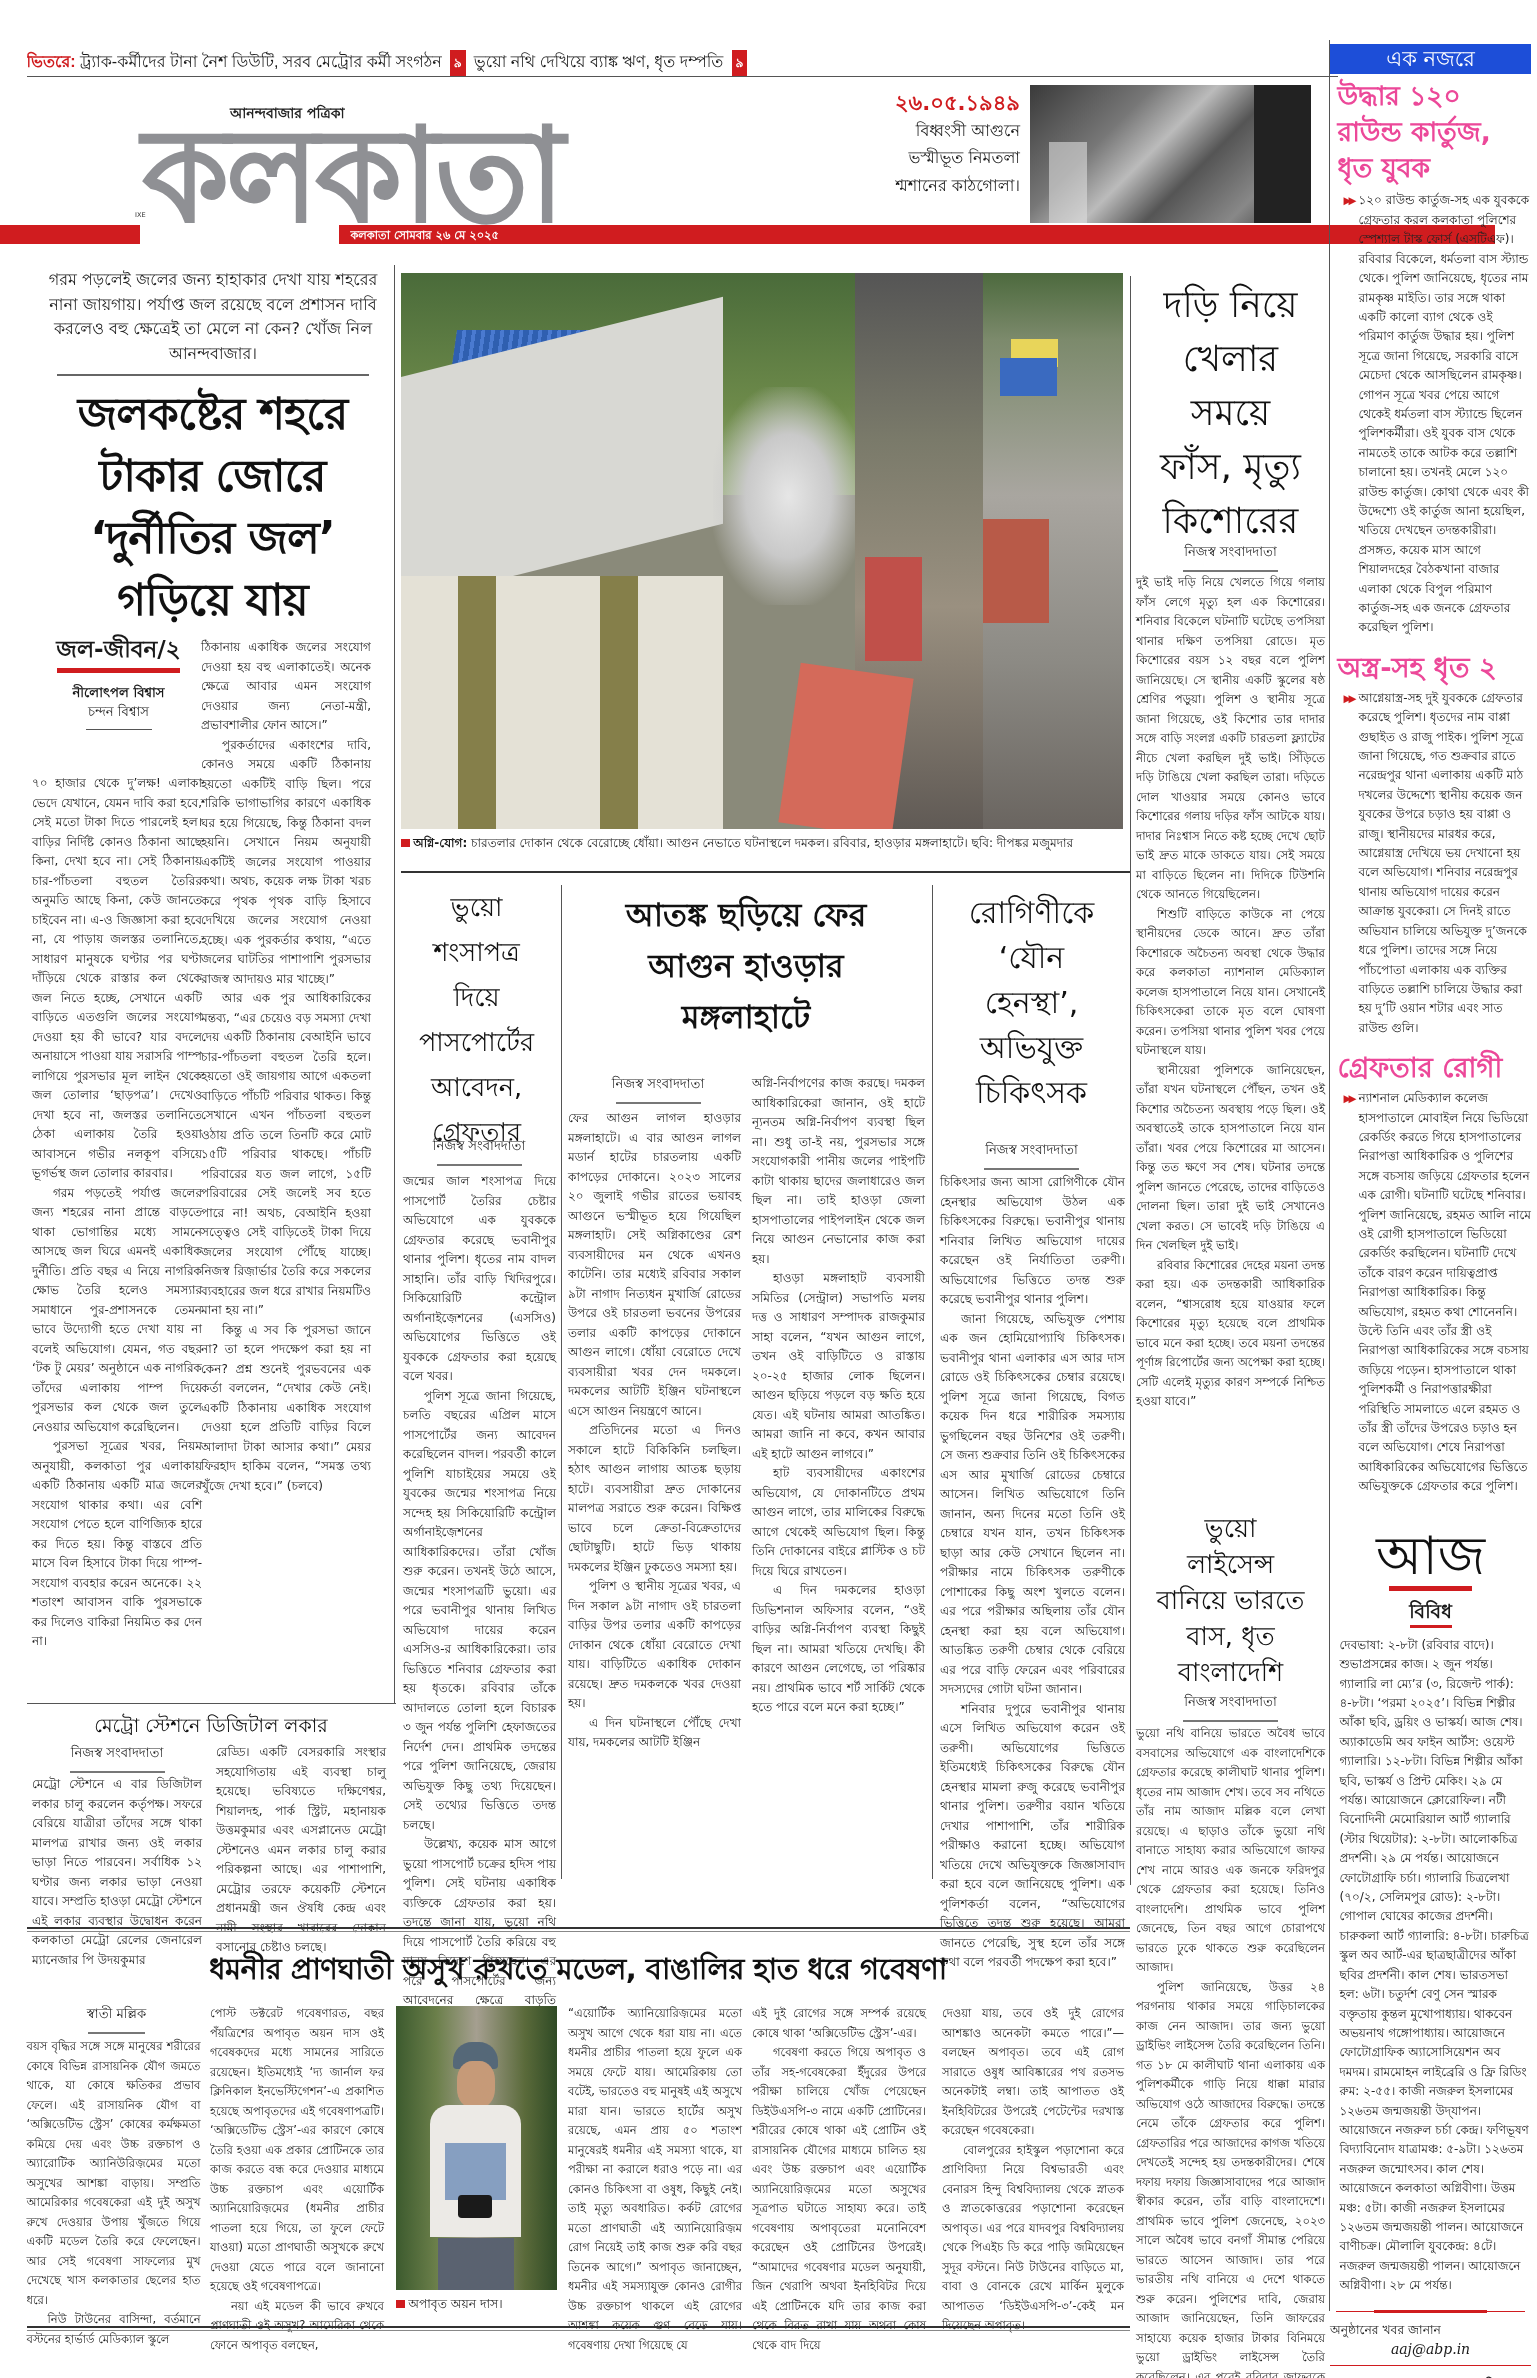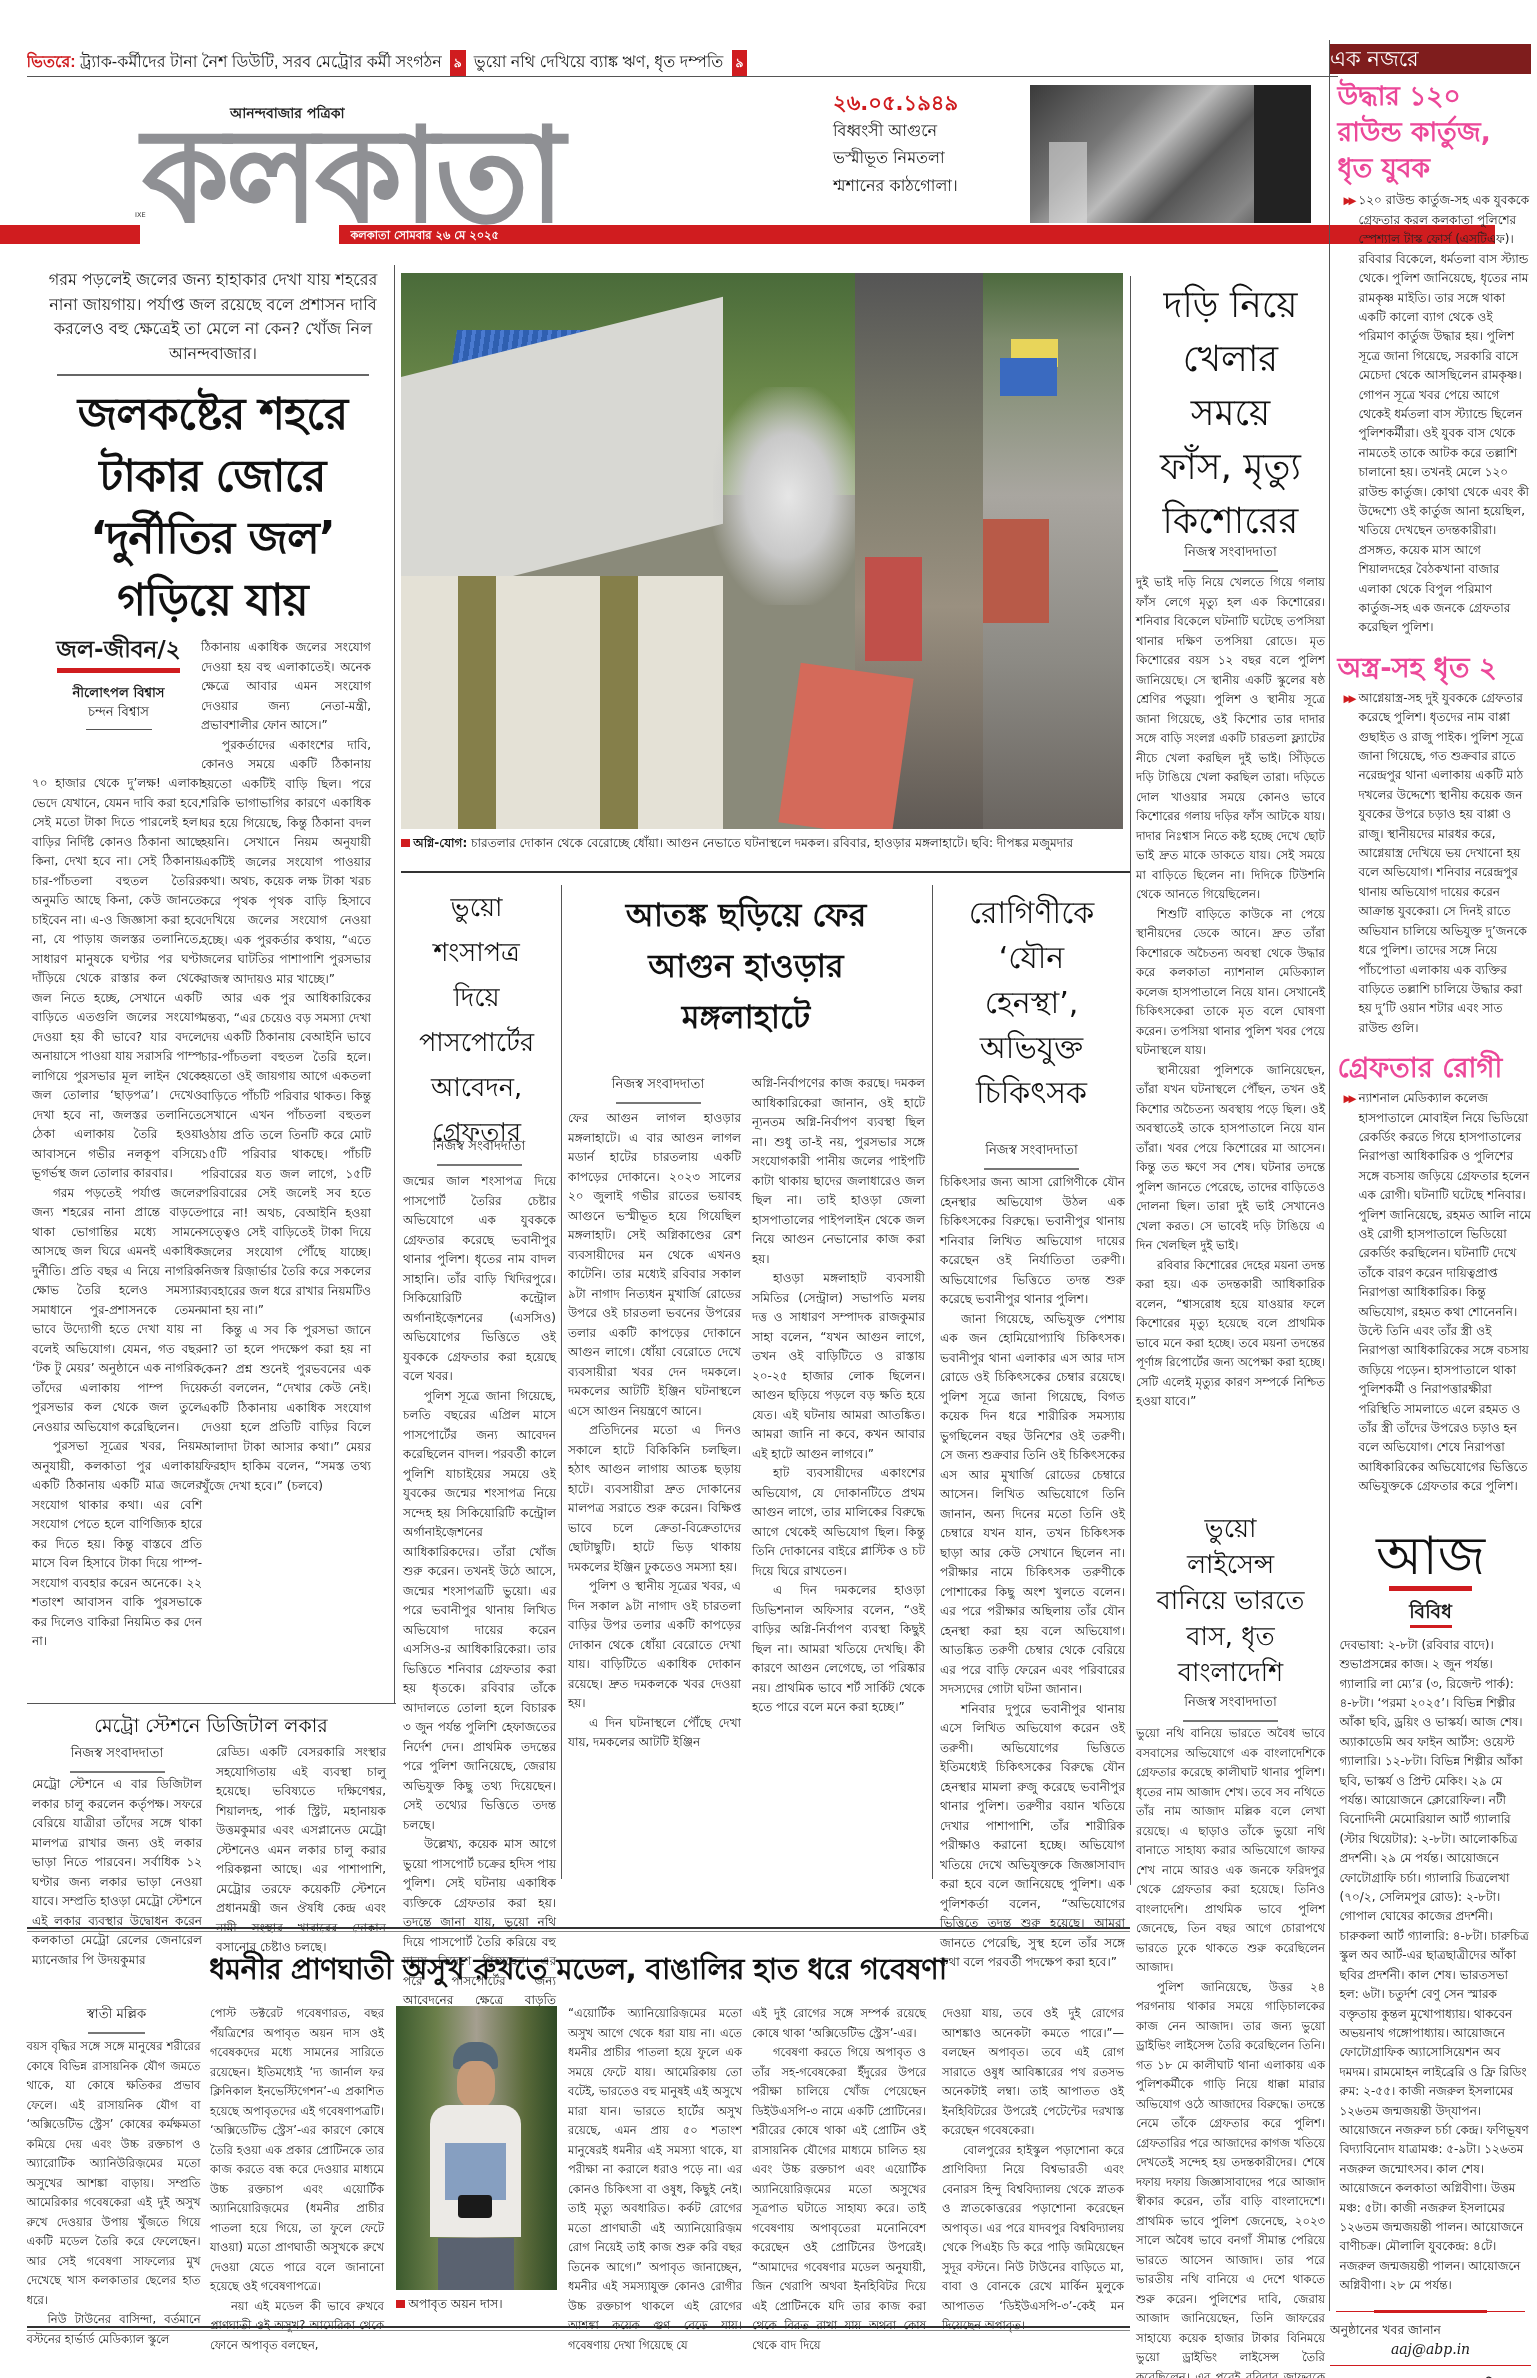--- a/index.html
+++ b/index.html
@@ -34,35 +34,35 @@
 </div>
 
 <div class="abs" style="left:0;top:85px;width:1311px;height:170px">
   <div class="abs" style="left:230px;top:17px;font-size:14px;font-weight:bold;color:#222">আনন্দবাজার পত্রিকা</div>
   <div class="abs" style="left:135px;top:126px;font-size:6.6px;color:#333">IXE</div>
   <div class="abs" style="left:142px;top:5.7px;font-size:125px;line-height:161px;font-weight:bold;color:#8f9094;letter-spacing:-3.8px;font-family:'DejaVu Sans',sans-serif;transform:scaleY(1.05);transform-origin:top left">কলকাতা</div>
   <div class="abs" style="left:0;top:140px;width:140px;height:19px;background:#d01c1f"></div>
   <div class="abs" style="left:339px;top:140px;width:1156px;height:19px;background:#d01c1f">
     <span style="position:absolute;left:11.4px;top:1.9px;font-size:11.4px;color:#fff;font-weight:bold">কলকাতা সোমবার ২৬ মে ২০২৫</span>
   </div>
-  <div class="abs" style="left:833px;top:3.8px;width:187px;">
+  <div class="abs" style="left:833px;top:3.8px;width:187px;text-align:right">
     <div style="font-size:21px;color:#d01c1f;font-weight:bold;line-height:28px">২৬.০৫.১৯৪৯</div>
     <div style="font-size:16px;line-height:27.4px">বিধ্বংসী আগুনে</div>
     <div style="font-size:16px;line-height:27.4px">ভস্মীভূত নিমতলা</div>
     <div style="font-size:16px;line-height:27.4px">শ্মশানের কাঠগোলা।</div>
   </div>
   <div class="photo" style="left:1030px;top:0;width:281px;height:138px;background:linear-gradient(135deg,#3a3a3a 0%,#777 30%,#bbb 45%,#555 60%,#888 80%,#2a2a2a 100%)">
     <div style="position:absolute;left:19px;top:57px;width:38px;height:81px;background:#ddd;opacity:.6"></div>
     <div style="position:absolute;right:0;top:0;width:57px;height:138px;background:#222"></div>
   </div>
 </div>
 
 <div class="vrule" style="left:1329px;top:40px;height:2271px"></div>
 <div class="abs" style="left:1330px;top:44px;width:201px">
-  <div style="background:#7f1d1d;color:#fff;font-size:21px;line-height:30px;height:30px">এক নজরে</div>
+  <div style="background:#1d4ed8;color:#fff;font-size:21px;text-align:center;line-height:30px;height:30px">এক নজরে</div>
   <div class="side-h" style="margin:3.8px 0 0 7.6px;font-size:26.5px;line-height:36px">উদ্ধার ১২০ রাউন্ড কার্তুজ, ধৃত যুবক</div>
   <div class="side-p" style="margin:5.7px 0 0 11.4px"><span class="arrow">▶▶</span><span>১২০ রাউন্ড কার্তুজ-সহ এক যুবককে গ্রেফতার করল কলকাতা পুলিশের স্পেশ্যাল টাস্ক ফোর্স (এসটিএফ)। রবিবার বিকেলে, ধর্মতলা বাস স্ট্যান্ড থেকে। পুলিশ জানিয়েছে, ধৃতের নাম রামকৃষ্ণ মাইতি। তার সঙ্গে থাকা একটি কালো ব্যাগ থেকে ওই পরিমাণ কার্তুজ উদ্ধার হয়। পুলিশ সূত্রে জানা গিয়েছে, সরকারি বাসে মেচেদা থেকে আসছিলেন রামকৃষ্ণ। গোপন সূত্রে খবর পেয়ে আগে থেকেই ধর্মতলা বাস স্ট্যান্ডে ছিলেন পুলিশকর্মীরা। ওই যুবক বাস থেকে নামতেই তাকে আটক করে তল্লাশি চালানো হয়। তখনই মেলে ১২০ রাউন্ড কার্তুজ। কোথা থেকে এবং কী উদ্দেশ্যে ওই কার্তুজ আনা হয়েছিল, খতিয়ে দেখছেন তদন্তকারীরা। প্রসঙ্গত, কয়েক মাস আগে শিয়ালদহের বৈঠকখানা বাজার এলাকা থেকে বিপুল পরিমাণ কার্তুজ-সহ এক জনকে গ্রেফতার করেছিল পুলিশ।</span></div>
 
   <div class="side-h" style="margin:13.2px 0 3.8px 7.6px">অস্ত্র-সহ ধৃত ২</div>
   <div class="side-p" style="margin:3.8px 0 0 11.4px"><span class="arrow">▶▶</span><span>আগ্নেয়াস্ত্র-সহ দুই যুবককে গ্রেফতার করেছে পুলিশ। ধৃতদের নাম বাপ্পা গুছাইত ও রাজু পাইক। পুলিশ সূত্রে জানা গিয়েছে, গত শুক্রবার রাতে নরেন্দ্রপুর থানা এলাকায় একটি মাঠ দখলের উদ্দেশ্যে স্থানীয় কয়েক জন যুবকের উপরে চড়াও হয় বাপ্পা ও রাজু। স্থানীয়দের মারধর করে, আগ্নেয়াস্ত্র দেখিয়ে ভয় দেখানো হয় বলে অভিযোগ। শনিবার নরেন্দ্রপুর থানায় অভিযোগ দায়ের করেন আক্রান্ত যুবকেরা। সে দিনই রাতে অভিযান চালিয়ে অভিযুক্ত দু’জনকে ধরে পুলিশ। তাদের সঙ্গে নিয়ে পাঁচপোতা এলাকায় এক ব্যক্তির বাড়িতে তল্লাশি চালিয়ে উদ্ধার করা হয় দু’টি ওয়ান শটার এবং সাত রাউন্ড গুলি।</span></div>
 
   <div class="side-h" style="margin:13.2px 0 3.8px 7.6px">গ্রেফতার রোগী</div>
   <div class="side-p" style="margin:3.8px 0 0 11.4px"><span class="arrow">▶▶</span><span>ন্যাশনাল মেডিক্যাল কলেজ হাসপাতালে মোবাইল নিয়ে ভিডিয়ো রেকর্ডিং করতে গিয়ে হাসপাতালের নিরাপত্তা আধিকারিক ও পুলিশের সঙ্গে বচসায় জড়িয়ে গ্রেফতার হলেন এক রোগী। ঘটনাটি ঘটেছে শনিবার। পুলিশ জানিয়েছে, রহমত আলি নামে ওই রোগী হাসপাতালে ভিডিয়ো রেকর্ডিং করছিলেন। ঘটনাটি দেখে তাঁকে বারণ করেন দায়িত্বপ্রাপ্ত নিরাপত্তা আধিকারিক। কিন্তু অভিযোগ, রহমত কথা শোনেননি। উল্টে তিনি এবং তাঁর স্ত্রী ওই নিরাপত্তা আধিকারিকের সঙ্গে বচসায় জড়িয়ে পড়েন। হাসপাতালে থাকা পুলিশকর্মী ও নিরাপত্তারক্ষীরা পরিস্থিতি সামলাতে এলে রহমত ও তাঁর স্ত্রী তাঁদের উপরেও চড়াও হন বলে অভিযোগ। শেষে নিরাপত্তা আধিকারিকের অভিযোগের ভিত্তিতে অভিযুক্তকে গ্রেফতার করে পুলিশ।</span></div>
 
   <div style="margin:28px auto 0;text-align:center;font-size:53px;line-height:61px;font-family:'DejaVu Serif',serif;color:#111">আজ</div>

